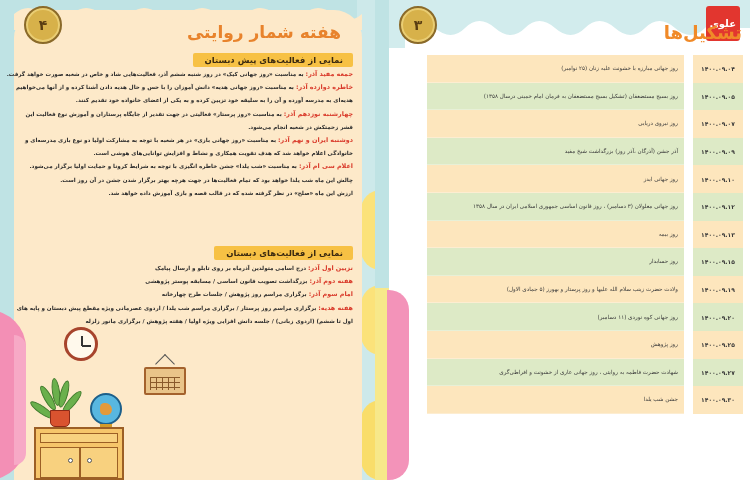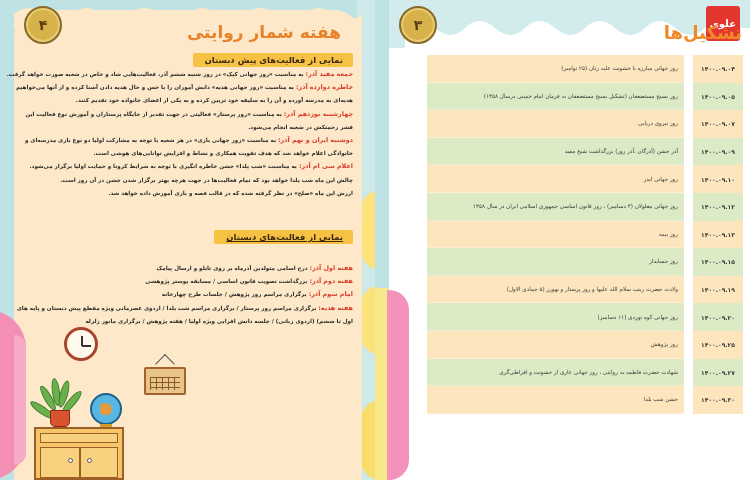--- a/index.html
+++ b/index.html
@@ -57,21 +57,21 @@
     position: absolute; right: 34px; top: 22px;
     font-size: 17px; font-weight: bold; color: #e8832c; direction: rtl;
   }
   .section-pill {
     position: absolute; direction: rtl;
     background: #f7c144; border-radius: 2px;
     font-size: 8.5px; font-weight: bold; color: #3b2a10;
     padding: 2px 10px 2px 12px;
   }
   .pill-1 { right: 22px; top: 53px; }
-  .pill-2 { right: 22px; top: 230px; text-decoration: underline; }
+  .pill-2 { right: 22px; top: 246px; }
 
   .para {
     position: absolute; right: 22px; direction: rtl; text-align: right;
     font-size: 5.6px; line-height: 13.2px; color: #2b2b2b; font-weight: bold;
   }
   .para-1 { top: 68px; width: 330px; }
   .para-2 { top: 262px; width: 330px; }
   .para .line { display: block; white-space: nowrap; }
   .para .hl { color: #d93a2b; font-size: 6.4px; }
 
@@ -197,21 +197,21 @@
       <span class="line"><span class="hl"></span><span>قشر زحمتکش در شعبه انجام می‌شود.</span></span>
       <span class="line"><span class="hl">دوشنبه ایران و نهم آذر:</span><span> به مناسبت «روز جهانی بازی» در هر شعبه با توجه به مشارکت اولیا دو نوع بازی مدرسه‌ای و</span></span>
       <span class="line"><span class="hl"></span><span>خانوادگی اعلام خواهد شد که هدف تقویت همکاری و نشاط و افزایش توانایی‌های هوشی است.</span></span>
       <span class="line"><span class="hl">اعلام سی ام آذر:</span><span> به مناسبت «شب یلدا» جشن خاطره انگیزی با توجه به شرایط کرونا و حمایت اولیا برگزار می‌شود.</span></span>
       <span class="line"><span class="hl"></span><span>چالش این ماه شب یلدا خواهد بود که تمام فعالیت‌ها در جهت هرچه بهتر برگزار شدن جشن در آن روز است.</span></span>
       <span class="line"><span class="hl"></span><span>ارزش این ماه «صلح» در نظر گرفته شده که در قالب قصه و بازی آموزش داده خواهد شد.</span></span>
     </div>
 
     <div class="section-pill pill-2">نمایی از فعالیت‌های دبستان</div>
     <div class="para para-2">
-      <span class="line"><span class="hl">هفته اول آذر:</span><span> درج اسامی متولدین آذرماه بر روی تابلو و ارسال پیامک</span></span>
+      <span class="line"><span class="hl">تزیین اول آذر:</span><span> درج اسامی متولدین آذرماه بر روی تابلو و ارسال پیامک</span></span>
       <span class="line"><span class="hl">هفته دوم آذر:</span><span> بزرگداشت تصویب قانون اساسی / مسابقه پوستر پژوهشی</span></span>
       <span class="line"><span class="hl">امام سوم آذر:</span><span> برگزاری مراسم روز پژوهش / جلسات طرح چهارخانه</span></span>
       <span class="line"><span class="hl">هفته هدیه:</span><span> برگزاری مراسم روز پرستار / برگزاری مراسم شب یلدا / اردوی عصرمانی ویژه مقطع پیش دبستان و پایه های</span></span>
       <span class="line"><span class="hl"></span><span>اول تا ششم) (اردوی زبانی) / جلسه دانش افزایی ویژه اولیا / هفته پژوهش / برگزاری مانور زلزله</span></span>
     </div>
 
     <div class="clock">
         <div class="h"></div>
         <div class="m"></div>
       </div>

